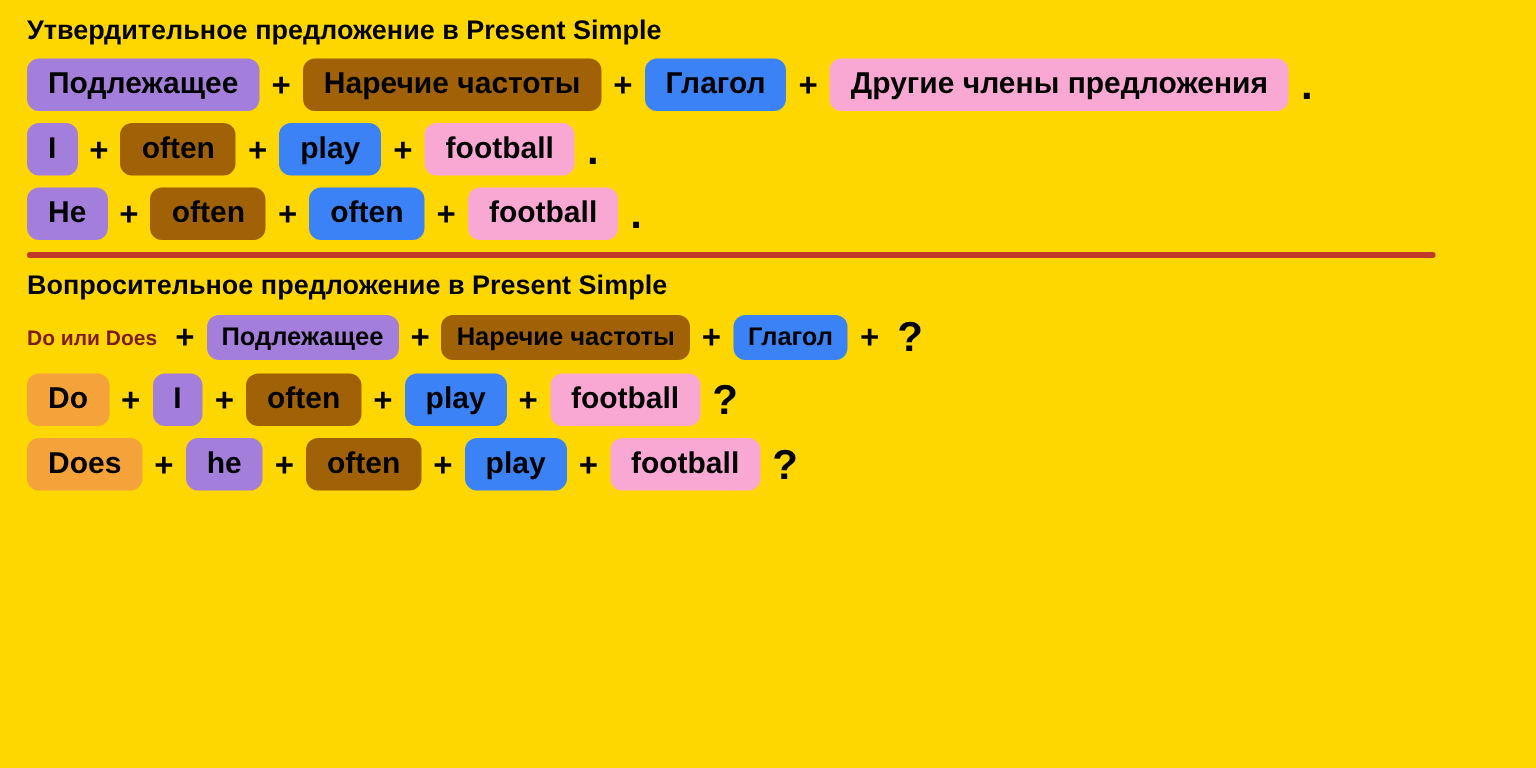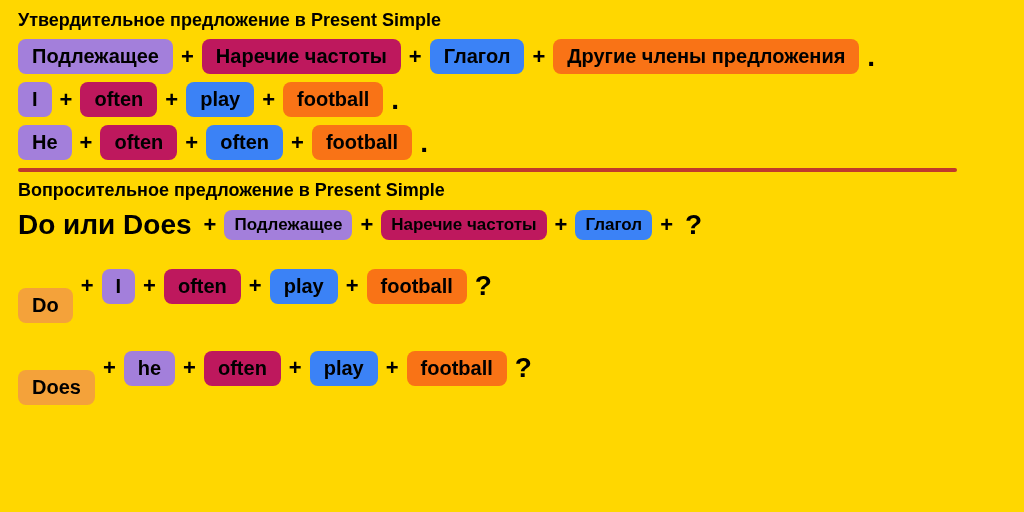--- a/index.html
+++ b/index.html
@@ -42,36 +42,36 @@
     .pill {
       display: inline-block;
       border-radius: 8px;
       padding: 6px 14px;
       font-size: 20px;
       font-weight: 900;
       color: #000;
       font-family: 'Arial Black', Arial, sans-serif;
     }
     .purple { background-color: #A37FDB; }
-    .green { background-color: #be185d; }
+    .green { background-color: #a16207; }
     .salmon { background-color: #3b82f6; }
-    .blue { background-color: #f97316; }
-    .orange { background-color: #F4A23A; margin-top: 39px; }
+    .blue { background-color: #f9a8d4; }
+    .orange { background-color: #F4A23A; }
     .divider {
       height: 4px;
       background-color: #C0392B;
       margin: 6px 0 8px 0;
       border-radius: 2px;
       width: 95%;
     }
     .do-does-label {
-      font-size: 28px;
+      font-size: 14px;
       font-weight: 900;
       font-family: 'Arial Black', Arial, sans-serif;
-      color: #000000;
+      color: #7f1d1d;
       margin-right: 4px;
       text-align: center;
     }
     .small-pill {
       font-size: 17px;
       padding: 5px 10px;
     }
   </style>
 </head>
 <body>

